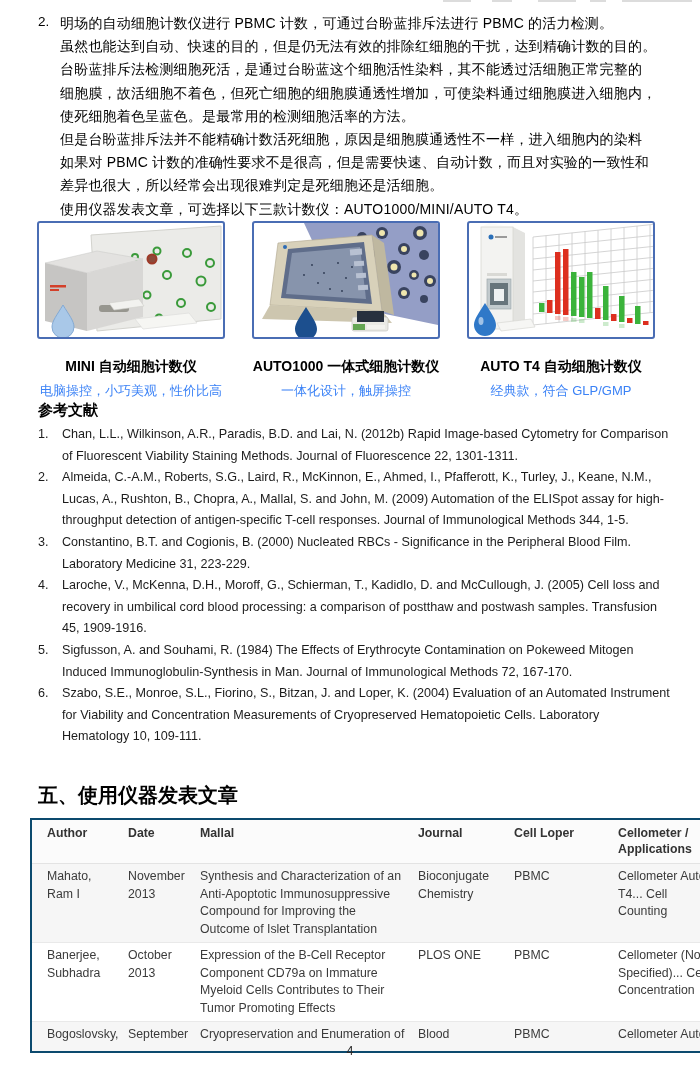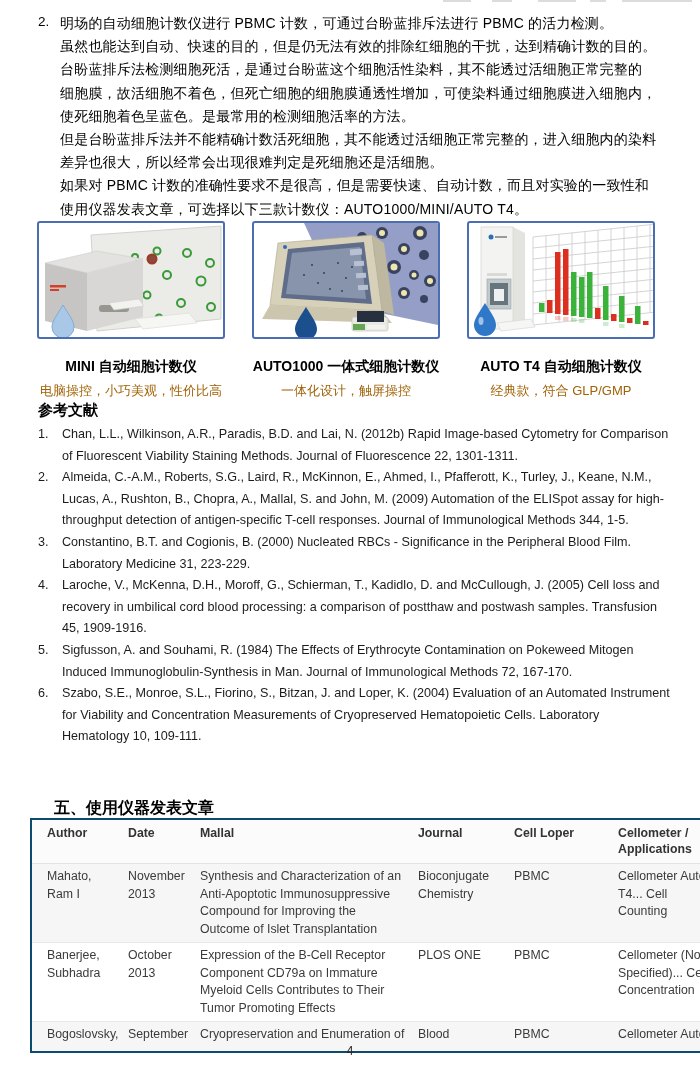--- a/index.html
+++ b/index.html
@@ -14,31 +14,31 @@
   .intro-lines{position:absolute;left:60px;top:12px;width:616px;font-size:14px;
                line-height:23.2px;letter-spacing:0.2px;}
   .intro-lines div{white-space:nowrap;overflow:hidden;}
 
   
   .products{position:absolute;left:37px;top:221px;display:flex;gap:27px;}
   .product{width:188px;}
   .frame{width:188px;height:118px;box-sizing:border-box;border:2px solid #4a6db4;
          border-radius:3px;background:#fff;overflow:hidden;}
   .p-title{margin-top:19px;text-align:center;font-weight:bold;font-size:14px;white-space:nowrap;}
-  .p-sub{margin-top:6px;text-align:center;font-size:13px;color:#a16207;white-space:nowrap;}
+  .p-sub{margin-top:6px;text-align:center;font-size:13px;color:#3b82f6;white-space:nowrap;}
 
   
   .refs-heading{position:absolute;left:38px;top:401px;margin:0;font-size:15px;font-weight:bold;}
   .refs{position:absolute;left:38px;top:424px;width:632px;margin:0;padding:0;list-style:none;}
   .refs li{display:flex;font-size:12.6px;line-height:21.6px;color:#1c1c1c;}
   .ref-num{flex:0 0 24px;}
   .ref-text{flex:1;}
 
   
-  .pub-heading{position:absolute;left:38px;top:782px;margin:16px;font-size:16px;font-weight:bold;}
+  .pub-heading{position:absolute;left:38px;top:782px;margin:0;font-size:20px;font-weight:bold;}
   .pub-table-wrap{position:absolute;left:5px;top:818px;width:690px;box-sizing:border-box;
                   border:2px solid #0c4a6e;background:#fff;margin-left:25px;}
   table{width:100%;border-collapse:collapse;table-layout:fixed;font-size:12.3px;color:#3b3b3b;}
   th{text-align:left;font-weight:bold;color:#333;padding:6px 8px;vertical-align:top;
      line-height:15.5px;background:#fbfbfb;border-bottom:1px solid #e3e3e3;}
   td{padding:4px 8px;vertical-align:top;line-height:17.5px;}
   th:first-child,td:first-child{padding-left:15px;}
   tbody tr.stripe{background:#f6f6f6;}
   tbody tr+tr td{border-top:1px solid #e9e9e9;}
   tr.clip td{height:21px;white-space:nowrap;overflow:hidden;}
@@ -59,23 +59,23 @@
     <span style="left:622px;width:70px"></span>
   </div>
 
   <span class="intro-num">2.</span>
   <div class="intro-lines">
     <div>明场的自动细胞计数仪进行 PBMC 计数，可通过台盼蓝排斥法进行 PBMC 的活力检测。</div>
     <div>虽然也能达到自动、快速的目的，但是仍无法有效的排除红细胞的干扰，达到精确计数的目的。</div>
     <div>台盼蓝排斥法检测细胞死活，是通过台盼蓝这个细胞活性染料，其不能透过活细胞正常完整的</div>
     <div>细胞膜，故活细胞不着色，但死亡细胞的细胞膜通透性增加，可使染料通过细胞膜进入细胞内，</div>
     <div>使死细胞着色呈蓝色。是最常用的检测细胞活率的方法。</div>
-    <div>但是台盼蓝排斥法并不能精确计数活死细胞，其不能透过活细胞正常完整的，进入细胞内的染料</div>
+    <div>但是台盼蓝排斥法并不能精确计数活死细胞，原因是细胞膜通透性不一样，进入细胞内的染料</div>
+    <div>如果对 PBMC 计数的准确性要求不是很高，但是需要快速、自动计数，而且对实验的一致性和</div>
     <div>差异也很大，所以经常会出现很难判定是死细胞还是活细胞。</div>
-    <div>如果对 PBMC 计数的准确性要求不是很高，但是需要快速、自动计数，而且对实验的一致性和</div>
     <div>使用仪器发表文章，可选择以下三款计数仪：AUTO1000/MINI/AUTO T4。</div>
   </div>
 
   <div class="products">
 
     <figure class="product" style="margin:0">
       <div class="frame">
         <svg width="184" height="114" viewBox="0 0 184 114">
           <polygon points="52,12 182,3 182,96 58,108" fill="#ebebe8" stroke="#d2d2cd"></polygon>
           <g fill="none" stroke="#3a9a3a" stroke-width="2">

